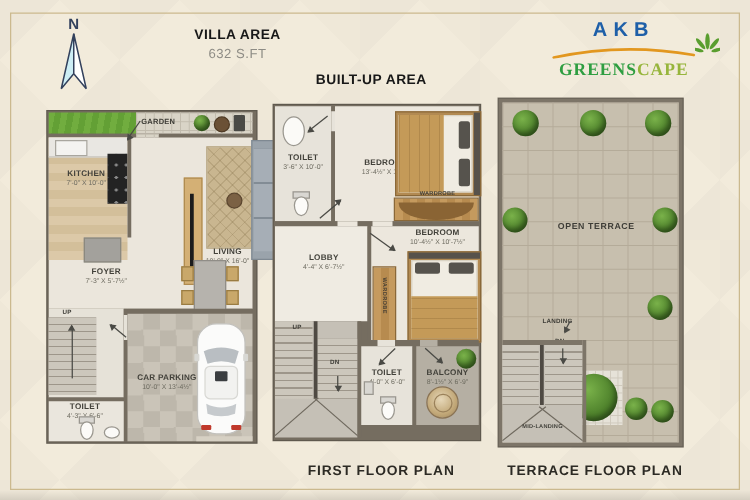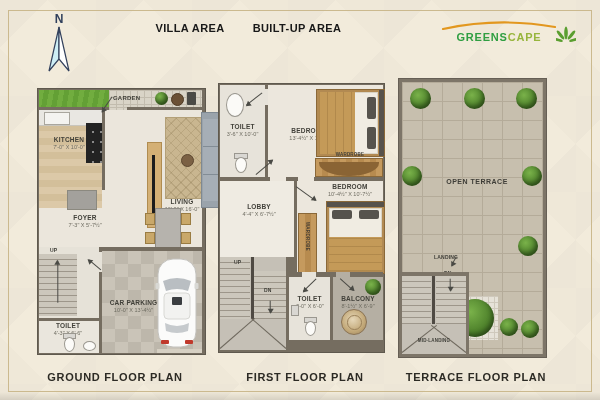--- a/index.html
+++ b/index.html
@@ -12,21 +12,21 @@
   .frame{position:absolute;left:8px;top:10px;width:582px;height:380px;border:1px solid #cbb98e;}
   .edge-shadow{position:absolute;left:0;top:392px;width:600px;height:8px;background:linear-gradient(180deg,rgba(0,0,0,0) 0,rgba(0,0,0,.10) 100%);}
   
   .hfield{position:absolute;top:22px;text-align:center;}
   .hlabel{font-weight:bold;font-size:11px;letter-spacing:.4px;color:#181818;}
   .hvalue{font-size:10.5px;color:#8e8c85;margin-top:3px;letter-spacing:.4px;}
   .north{position:absolute;left:42px;top:13px;width:34px;height:64px;text-align:center;}
   .north .nletter{font-size:12px;color:#31405c;font-weight:bold;line-height:12px;}
   .logo{position:absolute;left:424px;top:16px;width:150px;text-align:center;}
   .logo .akb{font-size:16px;font-weight:bold;letter-spacing:5px;color:#1e5fa8;}
-  .logo .gline{margin-top:-3px;font-size:11px;font-weight:bold;letter-spacing:.8px;}
+  .logo .gline{margin-top:-3px;font-size:14px;font-weight:bold;letter-spacing:.8px;font-family:Liberation Serif, serif;}
   .logo .greens{color:#2f9e41;}
   .logo .cape{color:#97b53c;}
   
   .panel{position:absolute;background:#756d60;box-shadow:inset 0 0 0 1px rgba(0,0,0,.18);}
   .panel-terrace{background:#7d7568;}
   .floor{position:absolute;}
   .marble{background:#ebe6dc;}
   .cream{background:#e6e2d8;}
   .wall{position:absolute;background:#756d60;}
   .gap{position:absolute;}
@@ -77,26 +77,28 @@
   <div class="north">
     <div class="nletter">N</div>
     <svg width="30" height="48" viewBox="0 0 30 48" style="margin-top:1px">
       <polygon points="15,1 5,45 15,33" fill="#cdeef5" stroke="#33415c" stroke-width="1.2"></polygon>
       <polygon points="15,1 25,45 15,33" fill="#ffffff" stroke="#33415c" stroke-width="1.2"></polygon>
     </svg>
   </div>
 
   <div class="hfield" style="left:150px;width:80px;">
     <div class="hlabel">VILLA AREA</div>
-  </div>
-  <div class="hfield" style="left:242px;width:110px;">
+    <div class="hvalue">632 S.FT</div>
+  </div>
+  <div class="hfield" style="left:242px;width:110px;margin-top:36px;">
     <div class="hlabel">BUILT-UP AREA</div>
   </div>
 
   <div class="logo">
+    <div class="akb">AKB</div>
     <svg width="120" height="10" viewBox="0 0 120 10" style="margin-top:-4px">
       <path d="M4 9 Q60 -3 116 7" fill="none" stroke="#e2971f" stroke-width="2.2" stroke-linecap="round"></path>
     </svg>
     <div class="gline"><span class="greens">GREENS</span><span class="cape">CAPE</span></div>
     <svg class="abs" style="right:-2px;top:10px" width="20" height="22" viewBox="0 0 20 22">
       <g fill="#5a9e2f">
         <ellipse cx="10" cy="7" rx="1.8" ry="6.5"></ellipse>
         <ellipse cx="4.5" cy="9" rx="1.6" ry="5.5" transform="rotate(-40 4.5 9)"></ellipse>
         <ellipse cx="15.5" cy="9" rx="1.6" ry="5.5" transform="rotate(40 15.5 9)"></ellipse>
         <ellipse cx="2.5" cy="14" rx="1.4" ry="4.5" transform="rotate(-75 2.5 14)"></ellipse>
@@ -322,18 +324,17 @@
   <div class="arr" style="left:58px;top:302px;width:42px;transform:rotate(-90deg);"></div>
   <div class="arr" style="left:262px;top:92px;width:20px;transform:rotate(142deg);"></div>
   <div class="arr" style="left:256px;top:174px;width:22px;transform:rotate(-40deg);"></div>
   <div class="arr" style="left:296px;top:186px;width:24px;transform:rotate(36deg);"></div>
   <div class="arr" style="left:316px;top:278px;width:18px;transform:rotate(136deg);"></div>
   <div class="arr" style="left:340px;top:278px;width:18px;transform:rotate(42deg);"></div>
   <div class="arr" style="left:270px;top:300px;width:12px;transform:rotate(90deg);"></div>
   <div class="arr" style="left:450px;top:278px;width:12px;transform:rotate(90deg);"></div>
   <div class="arr" style="left:456px;top:256px;width:10px;transform:rotate(118deg);"></div>
 
-  <div class="caption" style="left:25px;">GROUND FLOOR PLAN</div>
   <div class="caption" style="left:386px;">TERRACE FLOOR PLAN</div>
   <div class="caption" style="left:215px;">FIRST FLOOR PLAN</div>
 
   <div class="edge-shadow"></div>
 </div>
 
 </body></html>

